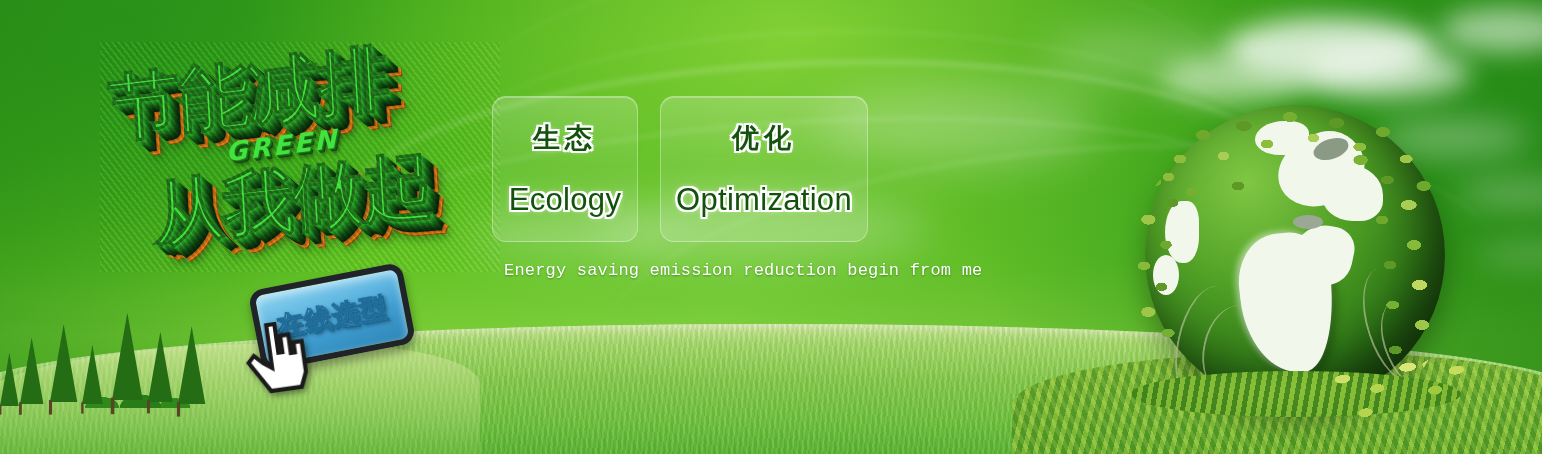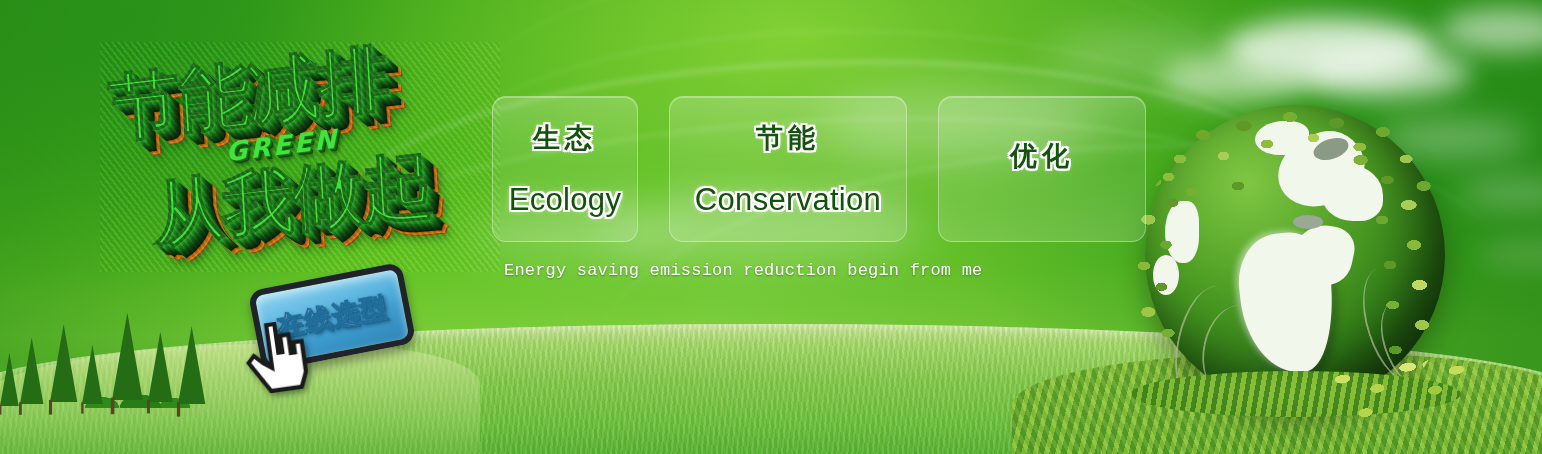--- a/index.html
+++ b/index.html
@@ -274,21 +274,21 @@
   .sel-btn-text { position:absolute; inset:0; display:flex; align-items:center; justify-content:center;
      font-family:"DejaVu Sans","Liberation Sans",sans-serif; font-weight:bold; font-size:27px;
      letter-spacing:1px; color:#f2fbff;
      text-shadow:0 0 2px #1c5e86, 2px 2px 0 #1d6a97, 3px 3px 4px rgba(0,0,0,.45);
      -webkit-text-stroke:1px #1f6d9b;
   }
   .cursor-hand { position:absolute; left:244px; top:322px; width:66px; height:72px;
      transform:rotate(-8deg); filter:drop-shadow(2px 3px 3px rgba(0,0,0,.45)); }
 
   
-  .cards { position:absolute; left:492px; top:96px; display:flex; gap:31px; align-items:flex-start;text-align:center; }
+  .cards { position:absolute; left:492px; top:96px; display:flex; gap:22px; align-items:flex-start;text-align:center; }
   .card {
     height:146px; border-radius:14px;
     background:linear-gradient(180deg, rgba(255,255,255,.20) 0%, rgba(255,255,255,.08) 48%, rgba(255,255,255,.16) 100%);
     border:1px solid rgba(255,255,255,.34);
     display:flex; flex-direction:column; align-items:center; justify-content:center;
     box-shadow:inset 0 1px 0 rgba(255,255,255,.30);
     padding:0 10px;
   }
   .card-1 { width:146px; }
   .card-2 { width:238px; }
@@ -412,24 +412,21 @@
   <svg class="cursor-hand" viewBox="0 0 64 70">
     <path d="M26 2 L34 2 L34 30 L38 30 L38 14 L46 14 L46 32 L50 32 L50 22 L58 22 L58 52
              L52 66 L22 66 L10 46 L4 36 L10 30 L18 38 L26 44 Z" fill="#ffffff" stroke="#1a1a1a" stroke-width="4" stroke-linejoin="miter"></path>
   </svg>
 
   <div class="cards">
     <div class="card card-1">
       <div class="card-cn">生态</div>
       <div class="card-en">Ecology</div>
     </div>
-    <div class="card card-2">
-      <div class="card-cn">节能</div>
-      <div class="card-en">Conservation</div>
-    </div>
     <div class="card card-3">
       <div class="card-cn">优化</div>
+      <div class="card-en">Optimization</div>
     </div>
   </div>
 
   <div class="subtitle">Energy saving emission reduction begin from me</div>
 
 </div>
 
 </body></html>

